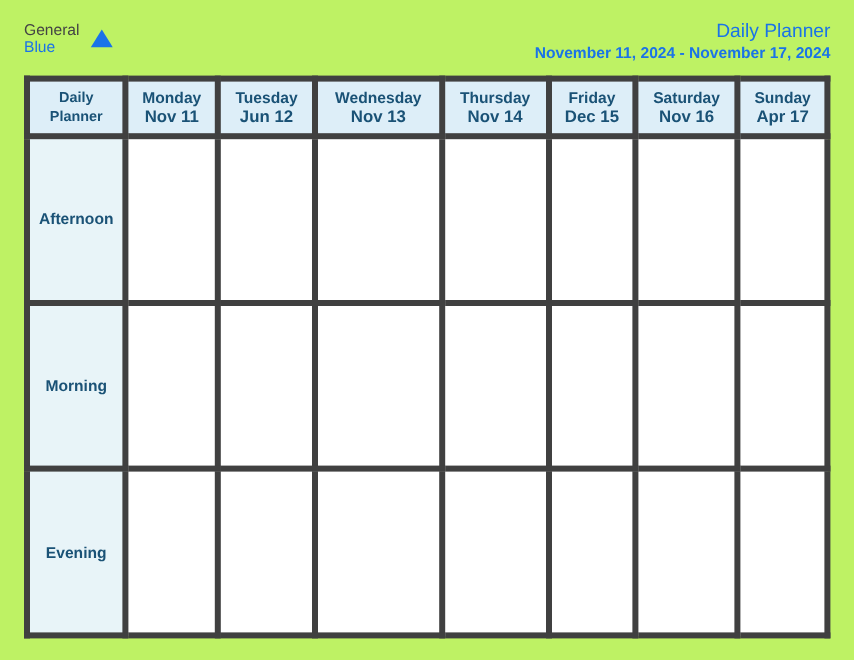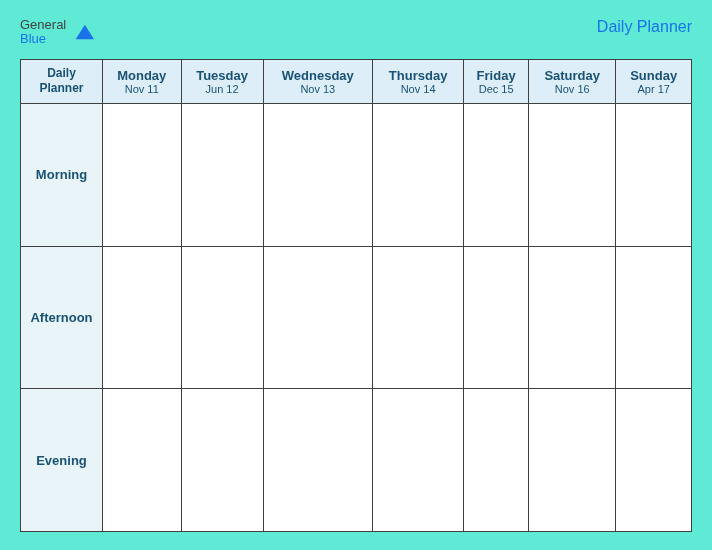--- a/index.html
+++ b/index.html
@@ -8,21 +8,21 @@
       background: #fff;
       font-family: Arial, Helvetica, sans-serif;
       width: 712px;
       height: 550px;
       overflow: hidden;
     }
 
     .page {
       width: 712px;
       height: 550px;
-      background: #5eead4;
+      background: #bef264;
       padding: 18px 20px 18px 20px;
       display: flex;
       flex-direction: column;
     }
 
     .header {
       display: flex;
       justify-content: space-between;
       align-items: flex-start;
       margin-bottom: 12px;
@@ -76,44 +76,44 @@
 
     .calendar-table {
       width: 100%;
       flex: 1;
       border-collapse: collapse;
       border: 1.5px solid #7ab8d4;
     }
 
     .calendar-table th,
     .calendar-table td {
-      border: 1px solid #404040;
+      border: 5px solid #404040;
       text-align: center;
       vertical-align: middle;
     }
 
     .calendar-table thead tr th {
       background: #ddeef8;
       padding: 6px 4px;
       font-size: 12px;
       color: #1a5276;
       font-weight: bold;
     }
 
     .th-day-name {
       font-size: 13px;
       font-weight: bold;
       color: #1a5276;
       display: block;
     }
 
     .th-date {
-      font-size: 11px;
-      color: #1a5276;
-      font-weight: normal;
+      font-size: 14px;
+      color: #1a5276;
+      font-weight: bold;
       display: block;
     }
 
     .col-label {
       background: #e8f4f8;
       width: 82px;
       min-width: 72px;
     }
 
     .col-day {
@@ -155,20 +155,21 @@
       <div class="logo-text">
         <span class="logo-general">General</span>
         <span class="logo-blue">Blue</span>
       </div>
       <svg class="logo-icon" viewBox="0 0 24 24" xmlns="http://www.w3.org/2000/svg">
         <polygon points="4,20 14,4 24,20" fill="#1a73e8"></polygon>
       </svg>
     </div>
     <div class="title-area">
       <div class="title-main">Daily Planner</div>
+      <div class="title-date">November 11, 2024 - November 17, 2024</div>
     </div>
   </div>
 
   <table class="calendar-table">
     <thead>
       <tr>
         <th class="col-label header-label-cell">
           <span>Daily</span><br>
           <span>Planner</span>
         </th>
@@ -197,31 +198,31 @@
           <span class="th-date">Nov 16</span>
         </th>
         <th class="col-day">
           <span class="th-day-name">Sunday</span>
           <span class="th-date">Apr 17</span>
         </th>
       </tr>
     </thead>
     <tbody>
       <tr>
+        <td class="row-label-cell">Afternoon</td>
+        <td class="day-cell"></td>
+        <td class="day-cell"></td>
+        <td class="day-cell"></td>
+        <td class="day-cell"></td>
+        <td class="day-cell"></td>
+        <td class="day-cell"></td>
+        <td class="day-cell"></td>
+      </tr>
+      <tr>
         <td class="row-label-cell">Morning</td>
-        <td class="day-cell"></td>
-        <td class="day-cell"></td>
-        <td class="day-cell"></td>
-        <td class="day-cell"></td>
-        <td class="day-cell"></td>
-        <td class="day-cell"></td>
-        <td class="day-cell"></td>
-      </tr>
-      <tr>
-        <td class="row-label-cell">Afternoon</td>
         <td class="day-cell"></td>
         <td class="day-cell"></td>
         <td class="day-cell"></td>
         <td class="day-cell"></td>
         <td class="day-cell"></td>
         <td class="day-cell"></td>
         <td class="day-cell"></td>
       </tr>
       <tr>
         <td class="row-label-cell">Evening</td>

